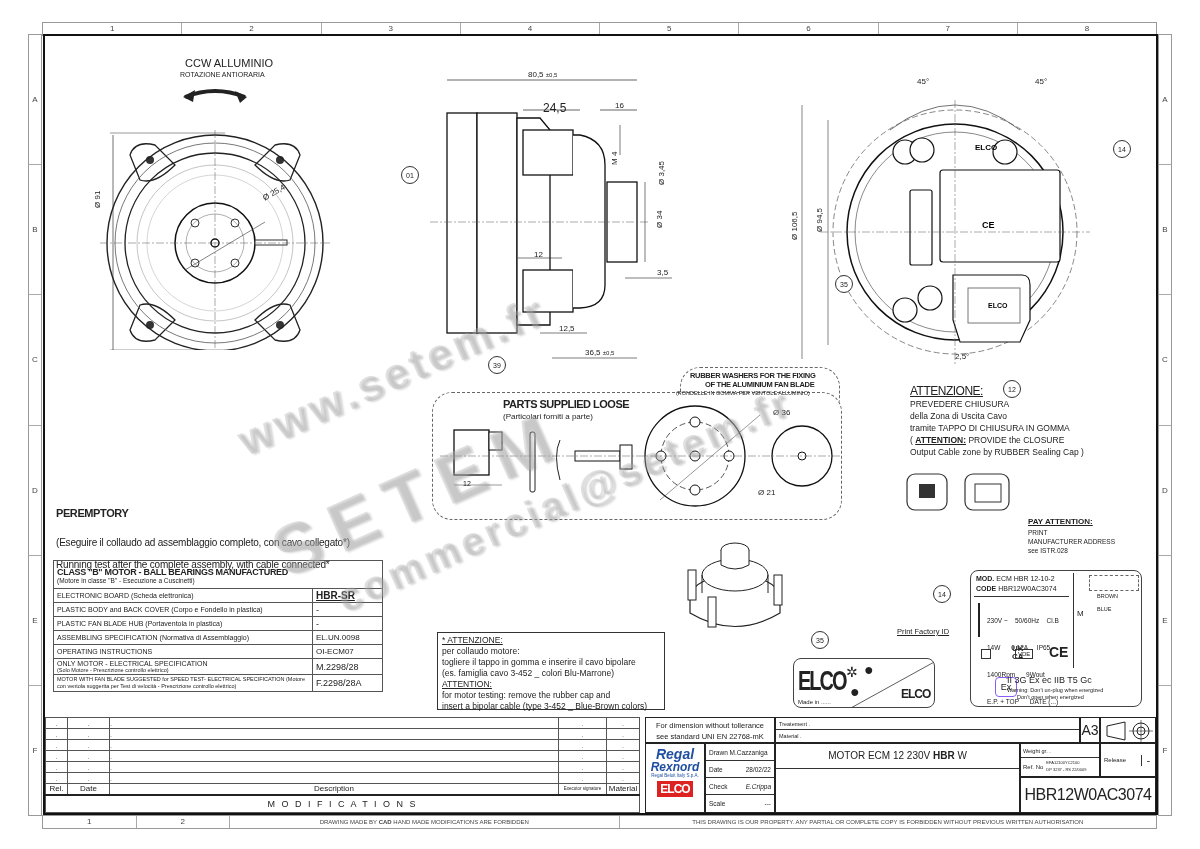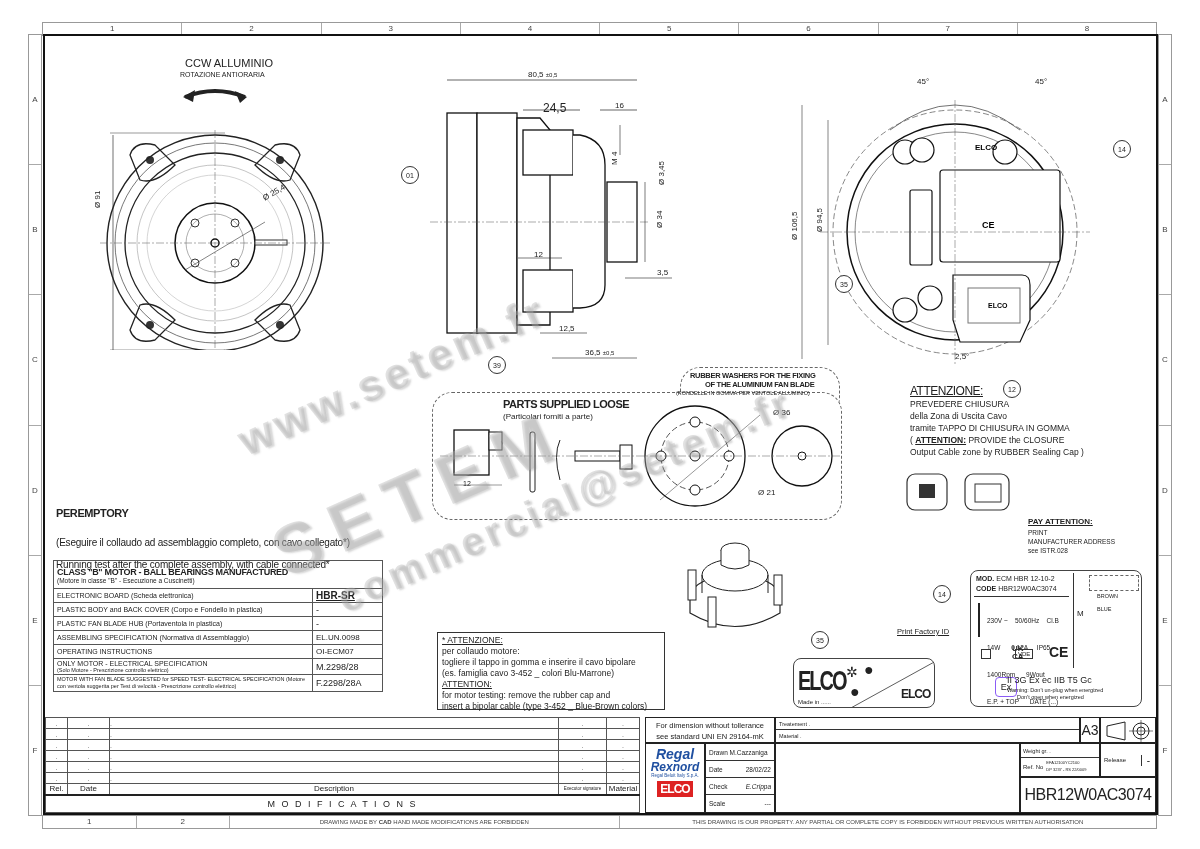--- a/index.html
+++ b/index.html
@@ -404,21 +404,21 @@
       <td style="font-size:8px;color:#222;">Material</td>
     </tr>
     <tr>
           <td colspan="5" style="height:18px;font-size:9px;letter-spacing:2px;color:#222;border-top:2px solid #222;">M O D I F I C A T I O N S</td>
         </tr>
   </tbody>
     </table>
 
   <div class="abs" style="left:645px;top:717px;width:130px;height:26px;border:1px solid #222;font-size:7.5px;text-align:center;line-height:11px;padding-top:2px;">
     <div>For dimension without tollerance</div>
-    <div>see standard UNI EN 29164-mK</div>
+    <div>see standard UNI EN 22768-mK</div>
   </div>
   <div class="abs" style="left:645px;top:743px;width:60px;height:70px;border:1px solid #222;text-align:center;">
     <div class="b" style="font-size:14px;color:#1f4fa0;font-style:italic;line-height:13px;margin-top:4px;">Regal</div>
     <div class="b" style="font-size:12px;color:#1f4fa0;font-style:italic;line-height:12px;">Rexnord</div>
     <div style="font-size:4.5px;color:#1f4fa0;">Regal Beloit Italy S.p.A.</div>
     <div class="b" style="display:inline-block;margin-top:3px;background:#d22;color:#fff;font-size:12px;padding:1px 3px;letter-spacing:-1px;">ELCO</div>
   </div>
   <div class="abs" style="left:705px;top:743px;width:70px;height:70px;border:1px solid #222;font-size:6.5px;">
     <div style="height:17px;border-bottom:1px solid #333;padding:5px 3px 0;">Drawn  M.Cazzaniga</div>
     <div style="height:17px;border-bottom:1px solid #333;padding:5px 3px 0;display:flex;justify-content:space-between;">
@@ -442,20 +442,21 @@
   <div class="abs" style="left:1100px;top:717px;width:56px;height:26px;border:1px solid #222;">
     <svg width="56" height="26">
         <polygon points="6,8 24,4 24,22 6,18" stroke="#222" fill="none"></polygon>
         <circle cx="40" cy="13" r="8" stroke="#222" fill="none"></circle>
         <circle cx="40" cy="13" r="4" stroke="#222" fill="none"></circle>
         <line x1="28" y1="13" x2="52" y2="13" stroke="#222" stroke-width="0.6"></line>
         <line x1="40" y1="2" x2="40" y2="24" stroke="#222" stroke-width="0.6"></line>
       </svg>
   </div>
   <div class="abs" style="left:775px;top:743px;width:245px;height:70px;border:1px solid #222;text-align:center;">
+    <div style="height:25px;border-bottom:1px solid #333;font-size:10px;line-height:24px;"><span>MOTOR  ECM  12  230V </span><b>HBR</b><span> W</span></div>
   </div>
   <div class="abs" style="left:1020px;top:743px;width:80px;height:34px;border:1px solid #222;font-size:5.5px;">
     <div style="height:14px;border-bottom:1px solid #333;padding:4px 2px;">Weight gr.          .</div>
     <div style="padding:1px 2px;display:flex;gap:3px;">
       <span style="font-size:6px;line-height:16px;">Ref. No</span>
       <span style="font-size:4px;line-height:7px;"><span>EFA12100YC2100</span><br><span>DP 3237 - RS 22/0009</span></span>
     </div>
   </div>
   <div class="abs" style="left:1100px;top:743px;width:56px;height:34px;border:1px solid #222;font-size:6px;display:flex;align-items:center;">
     <span style="flex:1;padding-left:3px;">Release</span>

